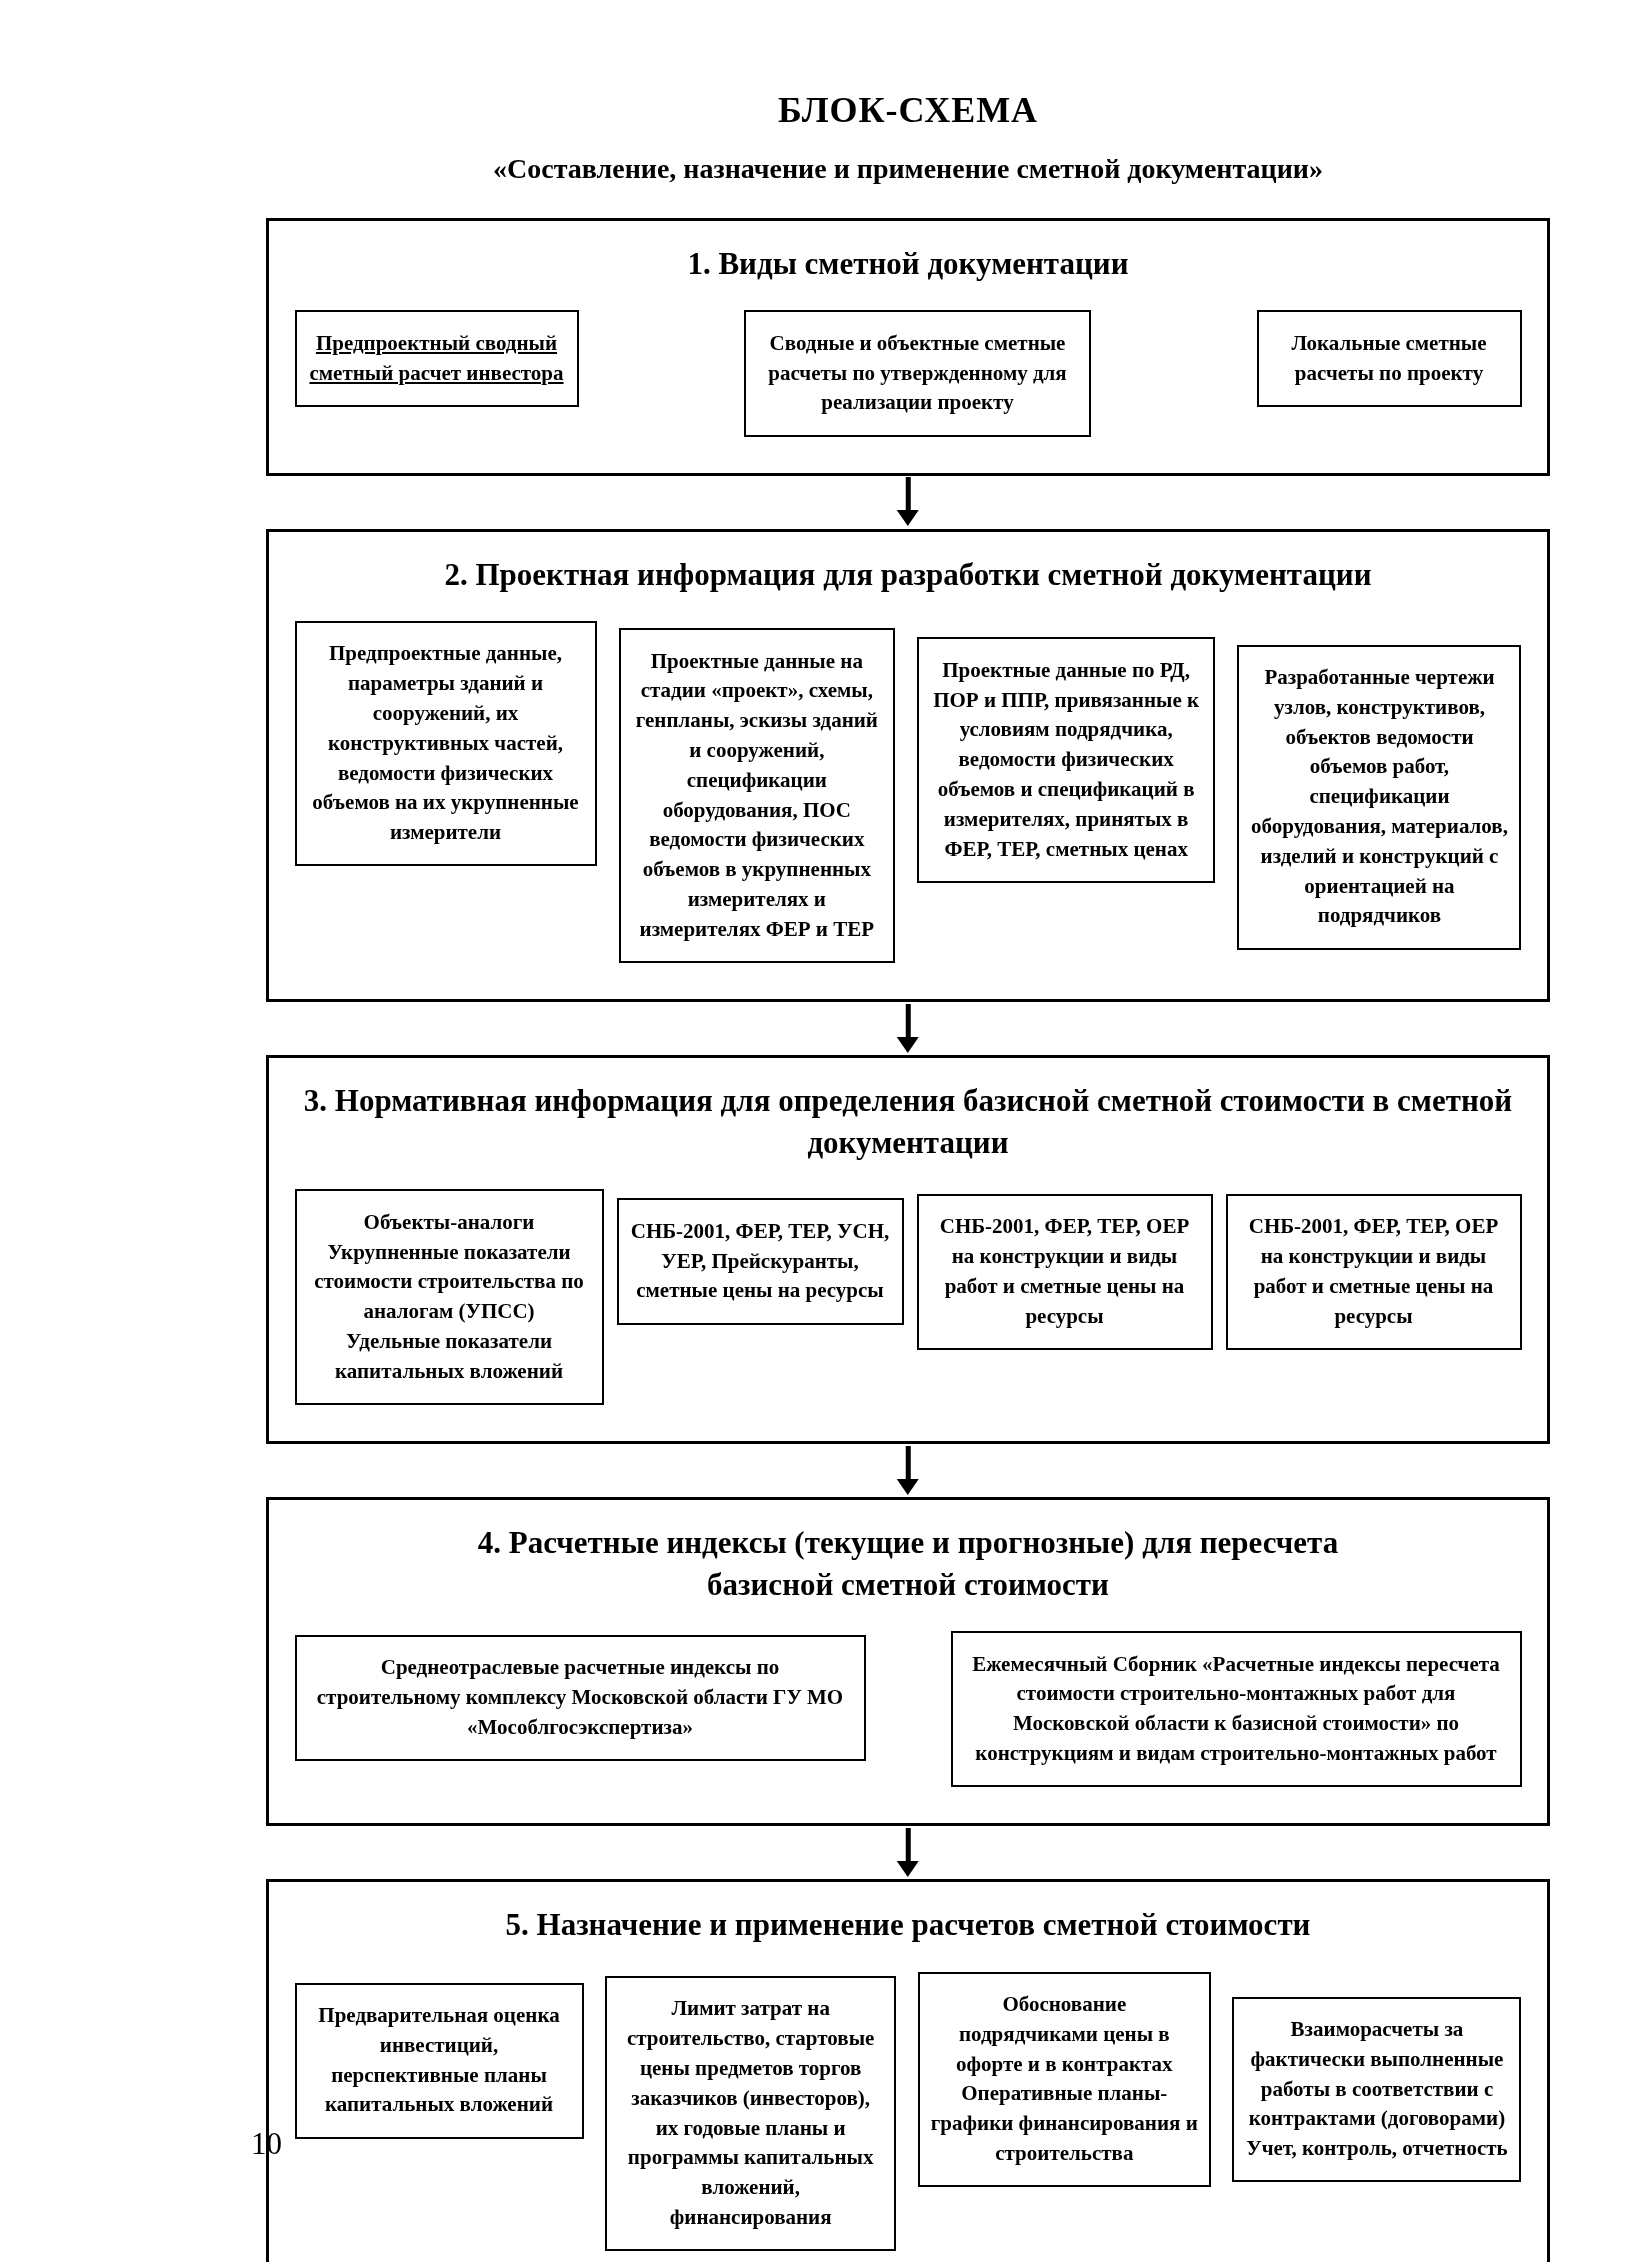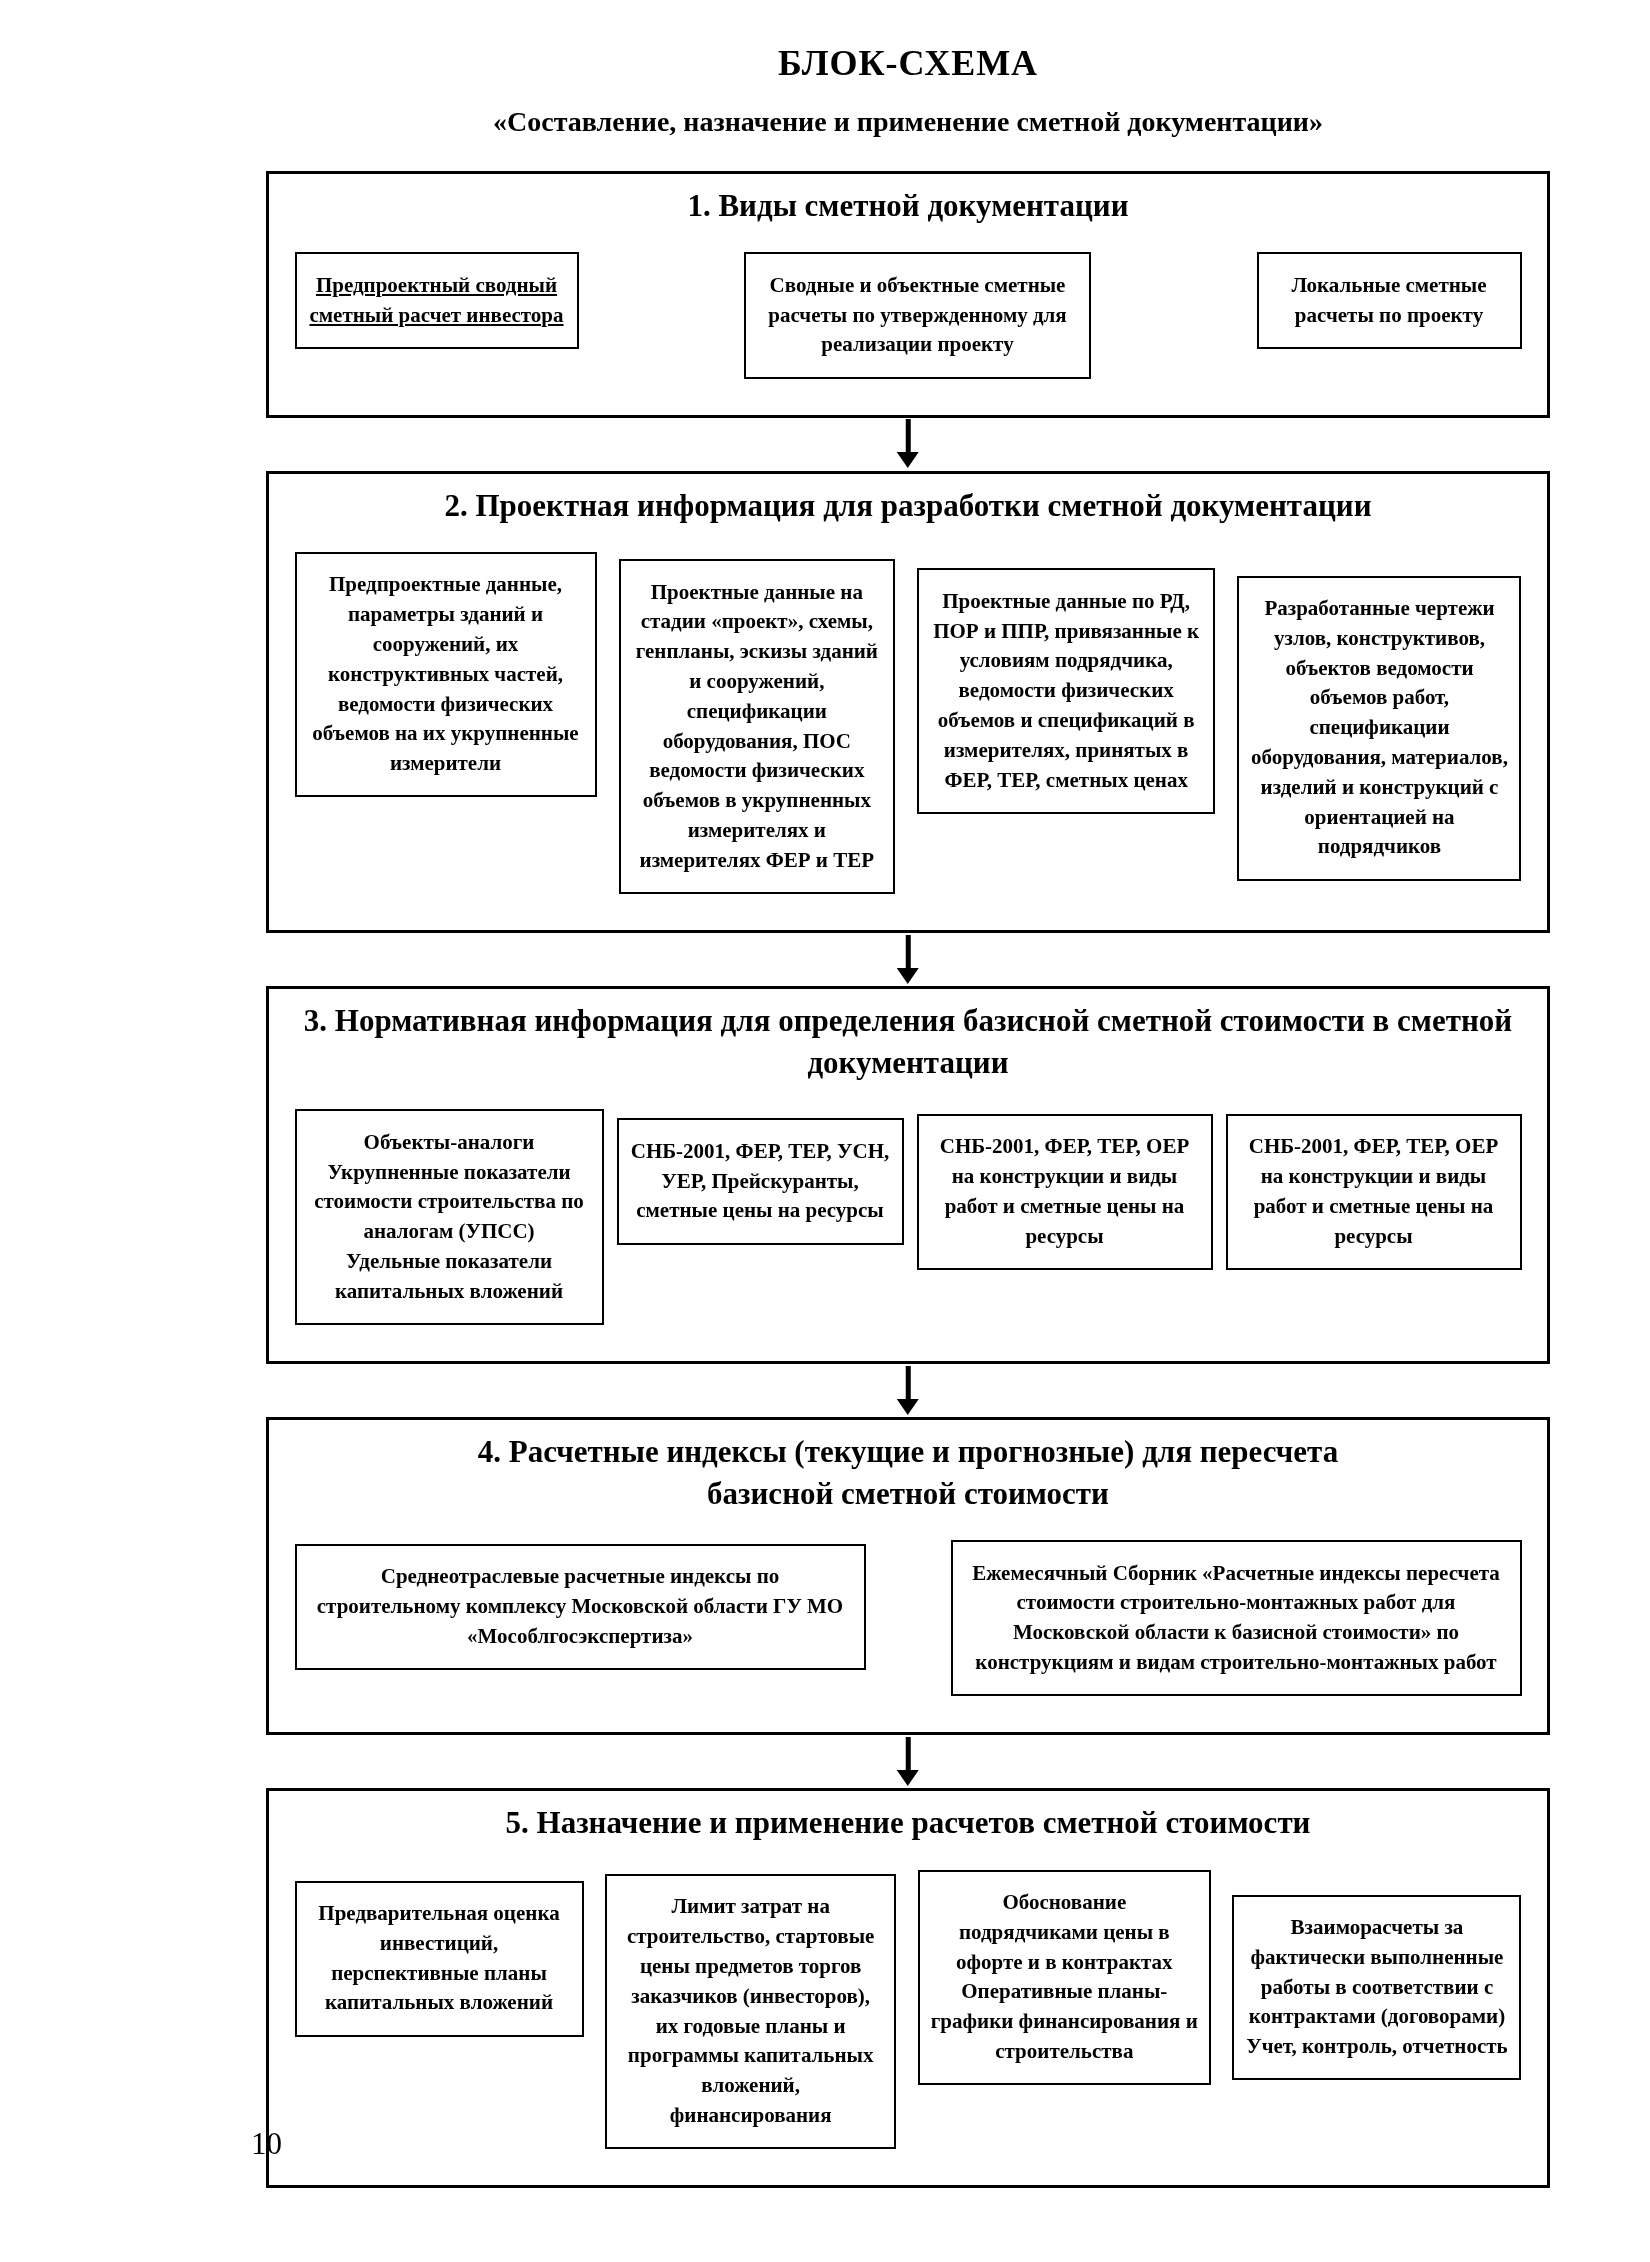--- a/index.html
+++ b/index.html
@@ -5,31 +5,31 @@
   html,body{margin:0;padding:0;background:#ffffff;}
   .page{
     position:relative;
     width:1650px;height:2263px;
     background:#ffffff;color:#000;
     font-family:"Liberation Serif", serif;
     overflow:hidden;
   }
   .flow{width:1284px;margin-left:266px;}
   .doc-title{
-    margin:0;padding-top:42px;
+    margin:0;padding-top:89px;
     text-align:center;font-size:36px;font-weight:bold;letter-spacing:0.9px;
   }
   .doc-subtitle{
     margin:22px 0 0 0;
     text-align:center;font-size:28px;font-weight:bold;
   }
   .sec{border:3.6px solid #000;background:#fff;}
   .sec.first{margin-top:33px;}
   .sec-heading{
-    margin:11px auto 0 auto;
+    margin:22px auto 0 auto;
     text-align:center;font-size:31px;font-weight:bold;line-height:1.35;
   }
   .sec-heading.narrow{max-width:927px;}
   .sec-heading.mid{max-width:1209px;}
   .row{
     display:flex;justify-content:space-between;align-items:flex-start;
     padding:25.5px 25.5px 36px 25.5px;
   }
   .box{
     box-sizing:border-box;

